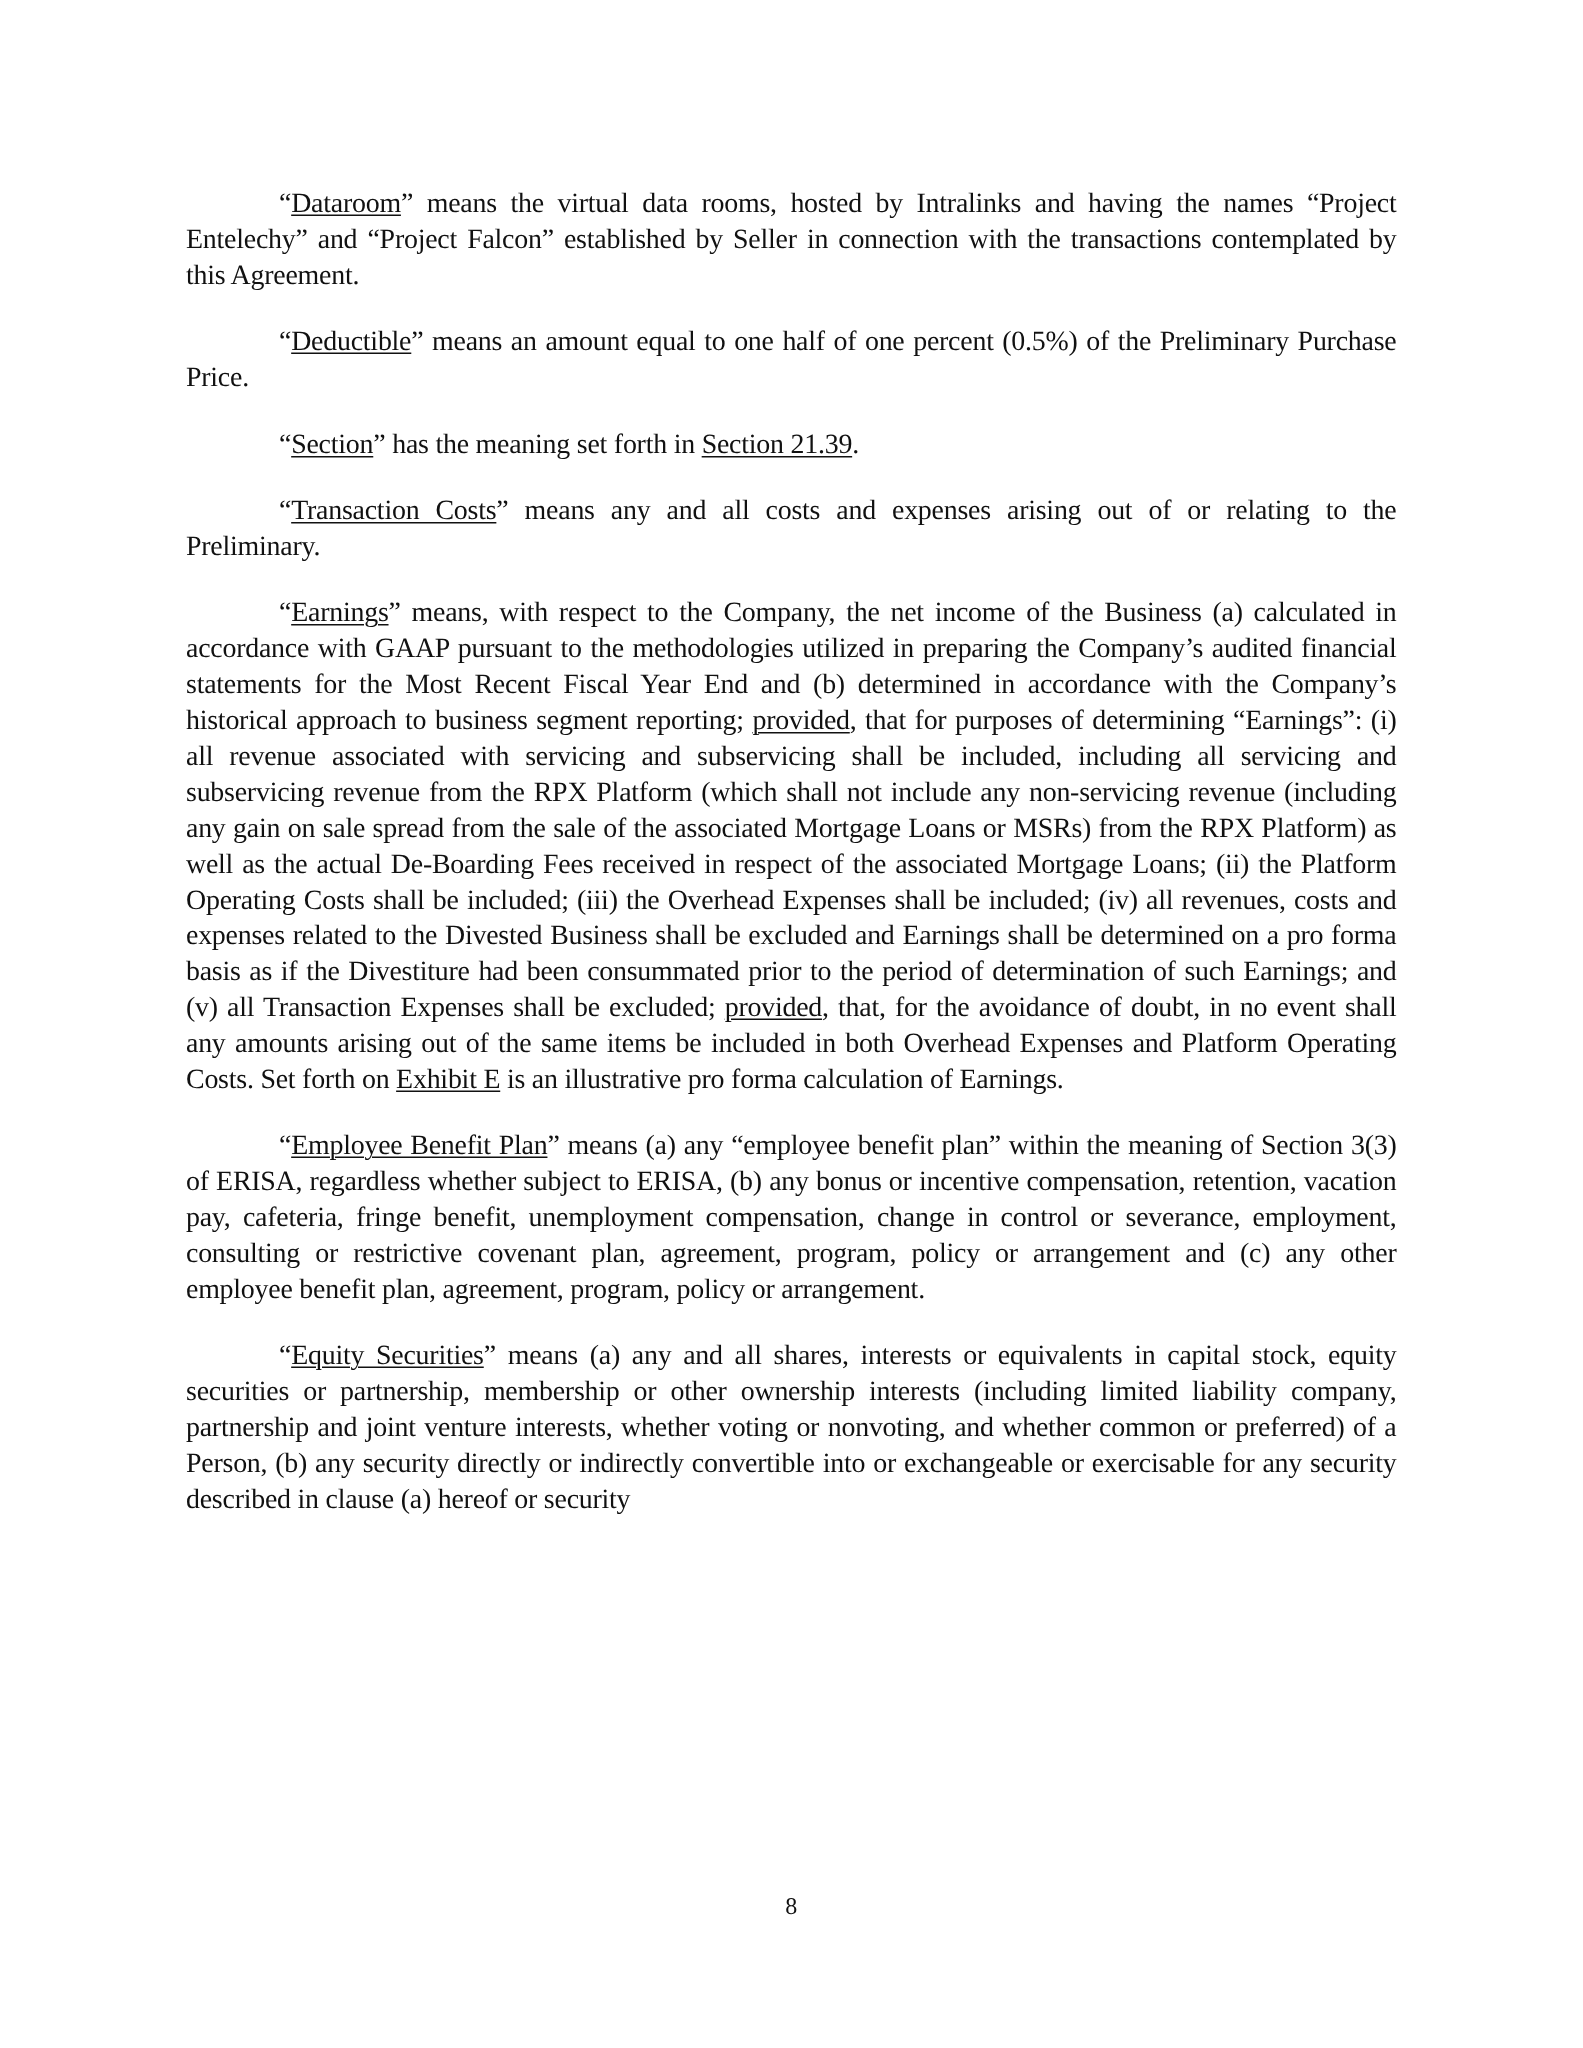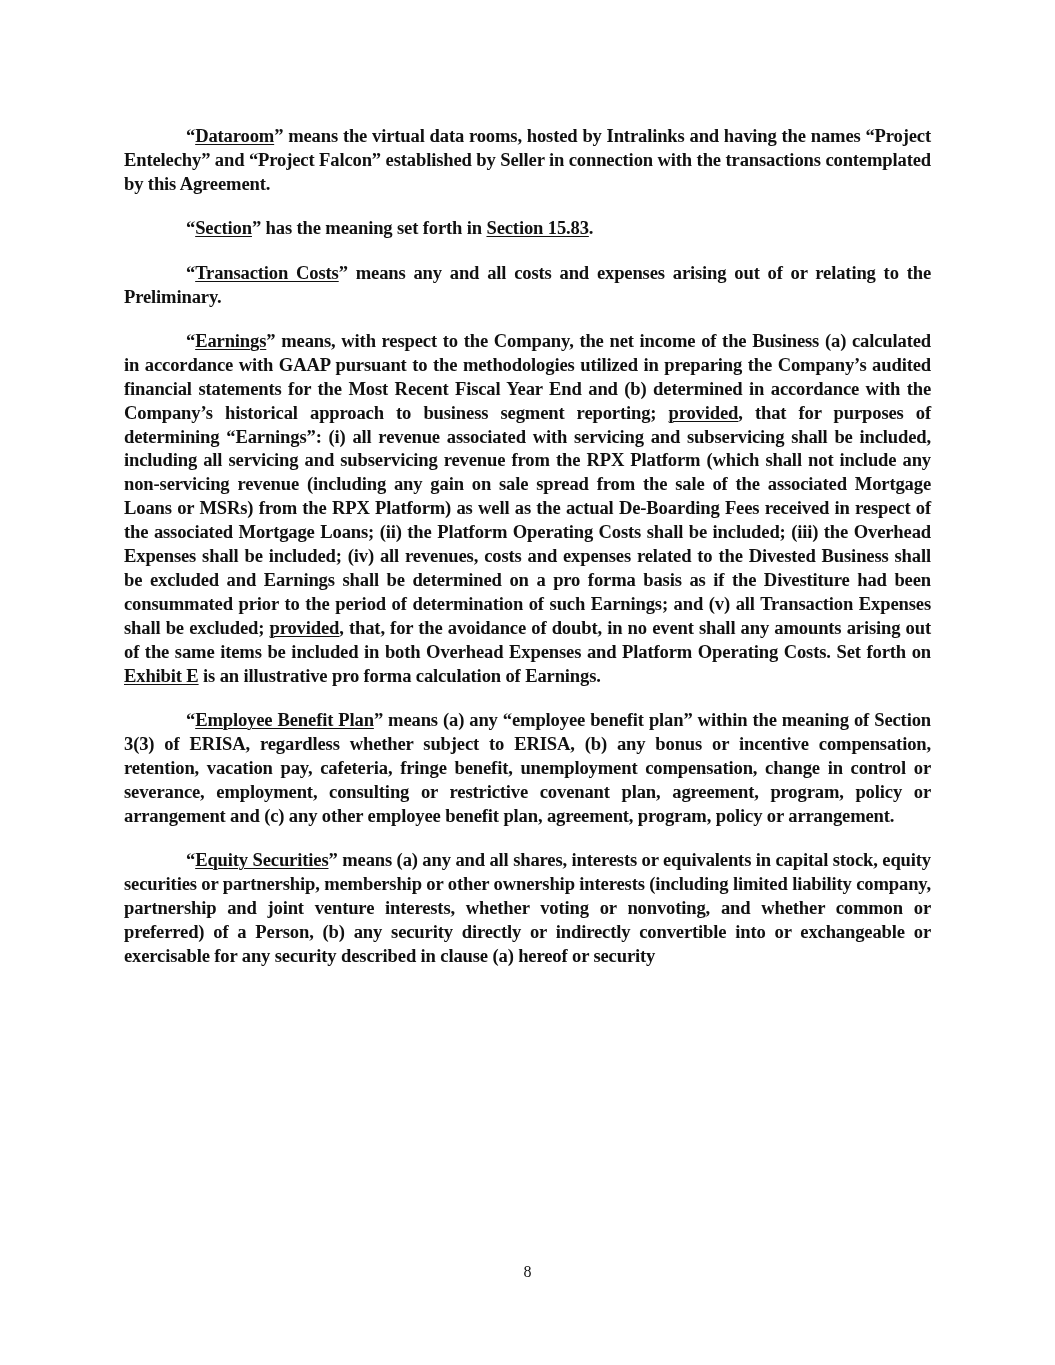--- a/index.html
+++ b/index.html
@@ -1,37 +1,38 @@
 <!DOCTYPE html>
 <html><head>
 <meta charset="utf-8">
 <style>
   html, body { margin: 0; padding: 0; background: #ffffff; }
   body {
     width: 1055px; height: 1365px; position: relative; overflow: hidden;
     font-family: "Liberation Serif", "DejaVu Serif", serif;
     color: #111111;
   }
-  .page { position: absolute; left: 124px; top: 124px; width: 807px; font-weight: bold; }
+  .page { position: absolute; left: 124px; top: 124px; width: 807px; }
   .para {
     font-size: 18.6px; line-height: 23.9px; text-align: justify;
     text-indent: 62px; margin: 0 0 20.5px 0; letter-spacing: -0.15px;
   }
   .para.extra { text-indent: 66px; }
   .term, .ref { text-decoration: underline; text-underline-offset: 2px; text-decoration-thickness: 1px; }
   .page-number {
     position: absolute; top: 1262px; left: 0; width: 1055px; text-align: center;
     font-size: 16px; line-height: 20px;
   }
 </style>
 </head>
 <body>
 
 <div class="page">
   <p class="para">“<span class="term">Dataroom</span><span>” means the virtual data rooms, hosted by Intralinks and having the names “Project Entelechy” and “Project Falcon” established by Seller in connection with the transactions contemplated by this Agreement.</span></p>
-  <p class="para">“<span class="term">Section</span><span>” has the meaning set forth in </span><span class="ref">Section 15.83</span><span>.</span></p>
+  <p class="para">“<span class="term">Deductible</span><span>” means an amount equal to one half of one percent (0.5%) of the Preliminary Purchase Price.</span></p>
+  <p class="para">“<span class="term">Section</span><span>” has the meaning set forth in </span><span class="ref">Section 21.39</span><span>.</span></p>
   <p class="para">“<span class="term">Transaction Costs</span><span>” means any and all costs and expenses arising out of or relating to the Preliminary.</span></p>
   <p class="para">“<span class="term">Earnings</span><span>” means, with respect to the Company, the net income of the Business (a) calculated in accordance with GAAP pursuant to the methodologies utilized in preparing the Company’s audited financial statements for the Most Recent Fiscal Year End and (b) determined in accordance with the Company’s historical approach to business segment reporting; </span><span class="ref">provided</span><span>, that for purposes of determining “Earnings”:  (i) all revenue associated with servicing and subservicing shall be included, including all servicing and subservicing revenue from the RPX Platform (which shall not include any non-servicing revenue (including any gain on sale spread from the sale of the associated Mortgage Loans or MSRs) from the RPX Platform) as well as the actual De-Boarding Fees received in respect of the associated Mortgage Loans; (ii) the Platform Operating Costs shall be included; (iii) the Overhead Expenses shall be included; (iv) all revenues, costs and expenses related to the Divested Business shall be excluded and Earnings shall be determined on a pro forma basis as if the Divestiture had been consummated prior to the period of determination of such Earnings; and (v) all Transaction Expenses shall be excluded; </span><span class="ref">provided</span><span>, that, for the avoidance of doubt, in no event shall any amounts arising out of the same items be included in both Overhead Expenses and Platform Operating Costs.  Set forth on </span><span class="ref">Exhibit E</span><span> is an illustrative pro forma calculation of Earnings.</span></p>
   <p class="para">“<span class="term">Employee Benefit Plan</span><span>” means (a) any “employee benefit plan” within the meaning of Section 3(3) of ERISA, regardless whether subject to ERISA, (b) any bonus or incentive compensation, retention, vacation pay, cafeteria, fringe benefit, unemployment compensation, change in control or severance, employment, consulting or restrictive covenant plan, agreement, program, policy or arrangement and (c) any other employee benefit plan, agreement, program, policy or arrangement.</span></p>
   <p class="para" style="margin-bottom:0">“<span class="term">Equity Securities</span><span>” means (a) any and all shares, interests or equivalents in capital stock, equity securities or partnership, membership or other ownership interests (including limited liability company, partnership and joint venture interests, whether voting or nonvoting, and whether common or preferred) of a Person, (b) any security directly or indirectly convertible into or exchangeable or exercisable for any security described in clause&nbsp;(a) hereof or security</span></p>
 </div>
 
 <div class="page-number">8</div>
 
 </body></html>

